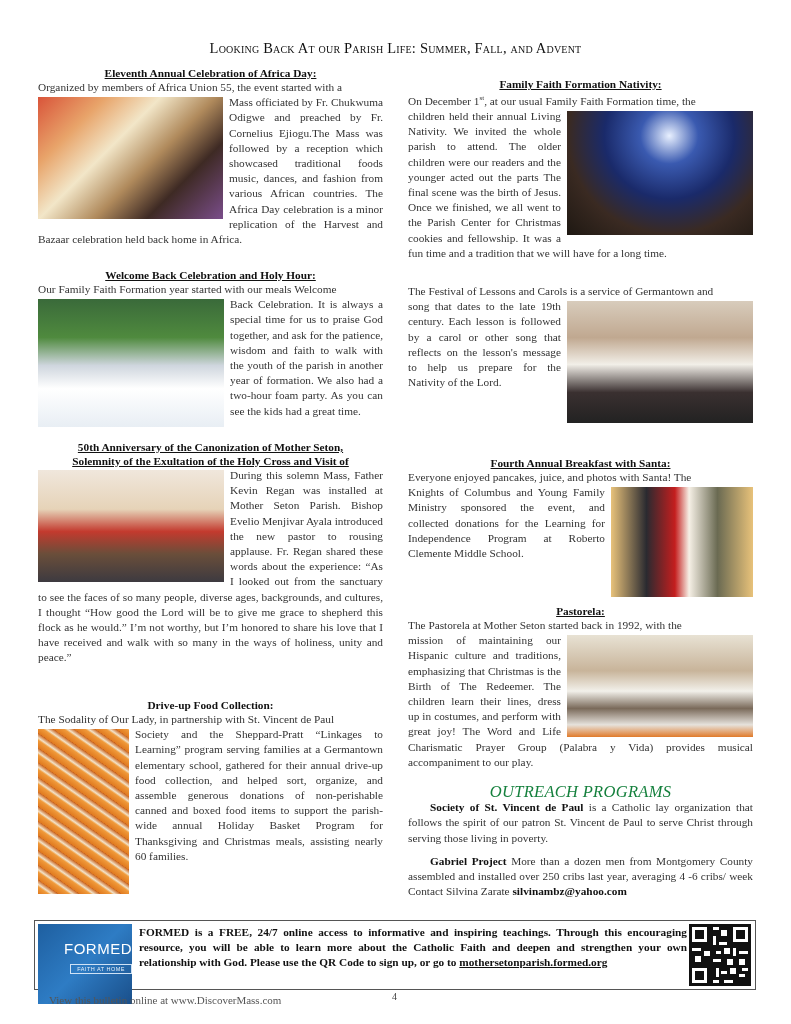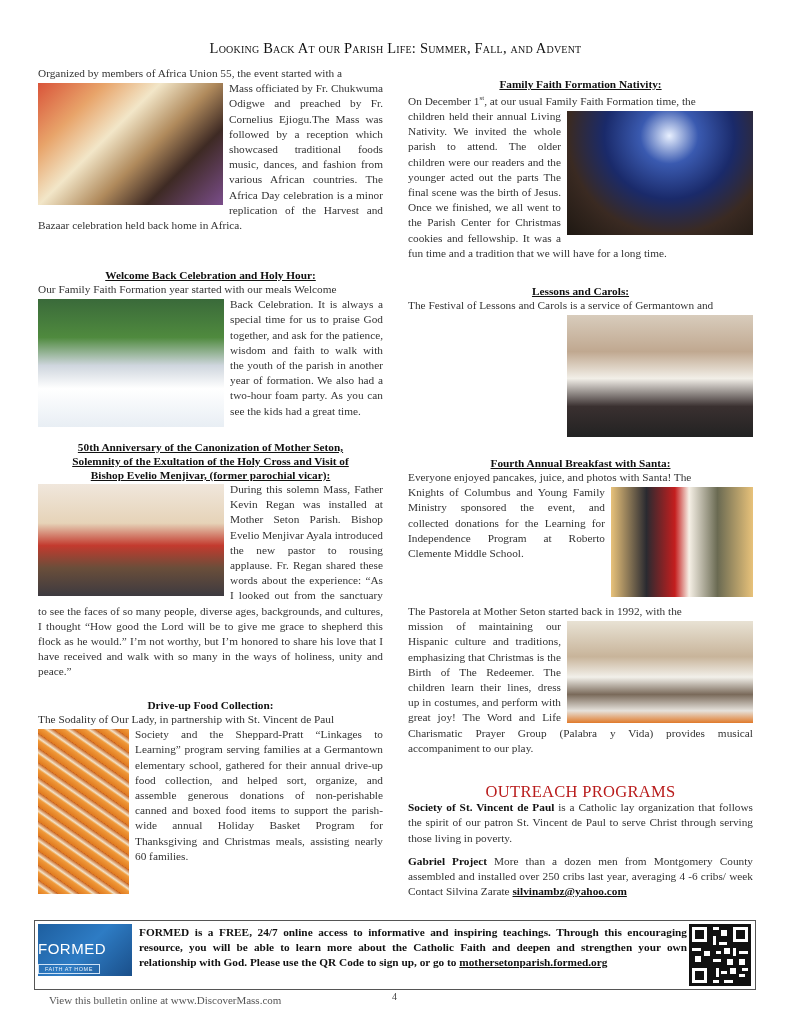--- a/index.html
+++ b/index.html
@@ -33,100 +33,101 @@
   .ph-nativity { width: 186px; height: 124px;
     background: radial-gradient(ellipse at 55% 20%, #e8f0ff 0%, #3a5ab0 20%, #1a2a6a 45%, #3a2a22 70%, #1e1812 100%); }
   .ph-carols { width: 186px; height: 122px;
     background: linear-gradient(180deg, #d8ccbc 0%, #c0a890 30%, #f2efe8 52%, #3a3030 75%, #222 100%); }
   .ph-santa { width: 142px; height: 110px;
     background: linear-gradient(90deg, #e8c27a 0%, #2a2a30 25%, #c41e1e 45%, #f6f0e6 55%, #6a6a52 75%, #e8c27a 100%); }
   .ph-pastorela { width: 186px; height: 102px;
     background: linear-gradient(180deg, #e8e2d4 0%, #c8b49a 35%, #f2f0ea 55%, #7a6a5a 72%, #e6e2dc 88%, #e07a2a 100%); }
 
   .outreach { position: absolute; left: 408px; top: 784px; width: 345px; font-size: 11.3px; line-height: 15.2px; color: #333; text-align: justify; }
-  .outreach-title { text-align: center; font-size: 16.5px; letter-spacing: 0.3px; color: #b91c1c; margin-bottom: 1px; }
+  .outreach-title { text-align: center; font-size: 16.5px; letter-spacing: 0.3px; color: #15803d; margin-bottom: 1px; font-style: italic; }
   .outreach p { margin-bottom: 8px; }
-  .outreach b { color: #111; }
-  .email-link { font-weight: bold; text-decoration: underline; color: #111; }
+  .outreach b { color: #111; margin-left: 22px; }
+  .email-link { font-weight: bold; color: #111; }
 
   .formed-box {
     position: absolute; left: 34px; top: 920px; width: 722px; height: 70px;
     border: 1px solid #555; background: #fff;
   }
   .formed-logo {
-    position: absolute; left: 3px; top: 3px; width: 94px; height: 52px;
+    position: absolute; left: 3px; top: 3px; width: 94px; height: 80px;
     background: linear-gradient(135deg, #1e5fa0 0%, #2e7cc4 50%, #1a4f8a 100%);
-    color: #fff; text-align: left; font-family: "Liberation Sans", "DejaVu Sans", sans-serif;
+    color: #fff; text-align: right; font-family: "Liberation Sans", "DejaVu Sans", sans-serif;
   }
   .formed-logo .logo-word { display: block; margin-top: 16px; font-size: 15px; letter-spacing: 0.5px; }
   .formed-logo .logo-tag { display: inline-block; margin-top: 2px; font-size: 5.5px; border: 1px solid #cfe2f5; padding: 1px 6px; letter-spacing: 0.5px; color: #e6f0fa; }
   .formed-text {
     position: absolute; left: 104px; top: 4px; width: 548px;
     font-size: 11.3px; line-height: 15px; font-weight: bold; text-align: justify; color: #111;
   }
   .formed-text a { color: #111; text-decoration: underline; }
   .qr-code { position: absolute; right: 4px; top: 3px; width: 62px; height: 62px; background: #111; }
 
   .footer-note { position: absolute; left: 49px; top: 994px; font-family: Liberation Serif, serif; font-size: 11px; color: #555; }
   .page-number { position: absolute; left: 392px; top: 991px; font-size: 10px; color: #444; }
 </style>
 </head>
 <body>
 
 <h1 class="page-title">Looking Back At our Parish Life: Summer, Fall, and Advent</h1>
 
 <section class="article" style="left:38px; top:66px;">
+  <span class="heading">Eleventh Annual Celebration of Africa Day:</span>
   <span class="body-text">Organized by members of Africa Union 55, the event started with a</span>
   <div class="photo fl ph-africa"></div>
   <span>Mass officiated by Fr. Chukwuma Odigwe and preached by Fr. Cornelius Ejiogu.The Mass was followed by a reception which showcased traditional foods music, dances, and fashion from various African countries. The Africa Day celebration is a minor replication of the Harvest and Bazaar celebration held back home in Africa.</span>
 </section>
 
 <section class="article" style="left:38px; top:268px;">
   <span class="heading">Welcome Back Celebration and Holy Hour:</span>
   <span class="body-text">Our Family Faith Formation year started with our meals Welcome</span>
   <div class="photo fl ph-foam"></div>
   <span>Back Celebration. It is always a special time for us to praise God together, and ask for the patience, wisdom and faith to walk with the youth of the parish in another year of formation. We also had a two-hour foam party. As you can see the kids had a great time.</span>
 </section>
 
 <section class="article" style="left:38px; top:440px;">
   <span class="heading">50th Anniversary of the Canonization of Mother Seton,</span>
   <span class="heading">Solemnity of the Exultation of the Holy Cross and Visit of</span>
-  <span class="heading">Bishop Evelio Menjivar, (former parochial vicar):</span>
   <div class="photo fl ph-church"></div>
   <span>During this solemn Mass, Father Kevin Regan was installed at Mother Seton Parish. Bishop Evelio Menjivar Ayala introduced the new pastor to rousing applause. Fr. Regan shared these words about the experience: “As I looked out from the sanctuary to see the faces of so many people, diverse ages, backgrounds, and cultures, I thought “How good the Lord will be to give me grace to shepherd this flock as he would.” I’m not worthy, but I’m honored to share his love that I have received and walk with so many in the ways of holiness, unity and peace.”</span>
 </section>
 
 <section class="article" style="left:38px; top:698px;">
   <span class="heading no-ul">Drive-up Food Collection:</span>
   <span class="body-text">The Sodality of Our Lady, in partnership with St. Vincent de Paul</span>
   <div class="photo fl ph-food"></div>
   <span>Society and the Sheppard-Pratt “Linkages to Learning” program serving families at a Germantown elementary school, gathered for their annual drive-up food collection, and helped sort, organize, and assemble generous donations of non-perishable canned and boxed food items to support the parish-wide annual Holiday Basket Program for Thanksgiving and Christmas meals, assisting nearly 60 families.</span>
 </section>
 
 <section class="article" style="left:408px; top:77px;">
   <span class="heading">Family Faith Formation Nativity:</span>
   <span class="body-text"><span>On December 1</span><sup style="font-size:7px;">st</sup><span>, at our usual Family Faith Formation time, the</span></span>
   <div class="photo fr ph-nativity"></div>
   <span>children held their annual Living Nativity. We invited the whole parish to attend. The older children were our readers and the younger acted out the parts The final scene was the birth of Jesus. Once we finished, we all went to the Parish Center for Christmas cookies and fellowship. It was a fun time and a tradition that we will have for a long time.</span>
 </section>
 
 <section class="article" style="left:408px; top:284px;">
-  <span class="heading">Lessons and Carols:</span>
   <span class="body-text">The Festival of Lessons and Carols is a service of Germantown and</span>
   <div class="photo fr ph-carols"></div>
+  <span>song that dates to the late 19th century. Each lesson is followed by a carol or other song that reflects on the lesson's message to help us prepare for the Nativity of the Lord.</span>
 </section>
 
 <section class="article" style="left:408px; top:456px;">
   <span class="heading">Fourth Annual Breakfast with Santa:</span>
   <span class="body-text">Everyone enjoyed pancakes, juice, and photos with Santa! The</span>
   <div class="photo fr ph-santa"></div>
   <span>Knights of Columbus and Young Family Ministry sponsored the event, and collected donations for the Learning for Independence Program at Roberto Clemente Middle School.</span>
 </section>
 
 <section class="article" style="left:408px; top:604px;">
+  <span class="heading">Pastorela:</span>
   <span class="body-text">The Pastorela at Mother Seton started back in 1992, with the</span>
   <div class="photo fr ph-pastorela"></div>
   <span>mission of maintaining our Hispanic culture and traditions, emphasizing that Christmas is the Birth of The Redeemer. The children learn their lines, dress up in costumes, and perform with great joy! The Word and Life Charismatic Prayer Group (Palabra y Vida) provides musical accompaniment to our play.</span>
 </section>
 
 <section class="outreach">
   <div class="outreach-title">OUTREACH PROGRAMS</div>
   <p><b>Society of St. Vincent de Paul</b><span> is a Catholic lay organization that follows the spirit of our patron  St. Vincent de Paul to serve Christ through serving those living in poverty.</span></p>
   <p><b>Gabriel Project</b><span> More than a dozen men from Montgomery County assembled and installed over 250 cribs last year, averaging 4 -6 cribs/ week Contact Silvina Zarate </span><a class="email-link">silvinambz@yahoo.com</a></p>
 </section>

